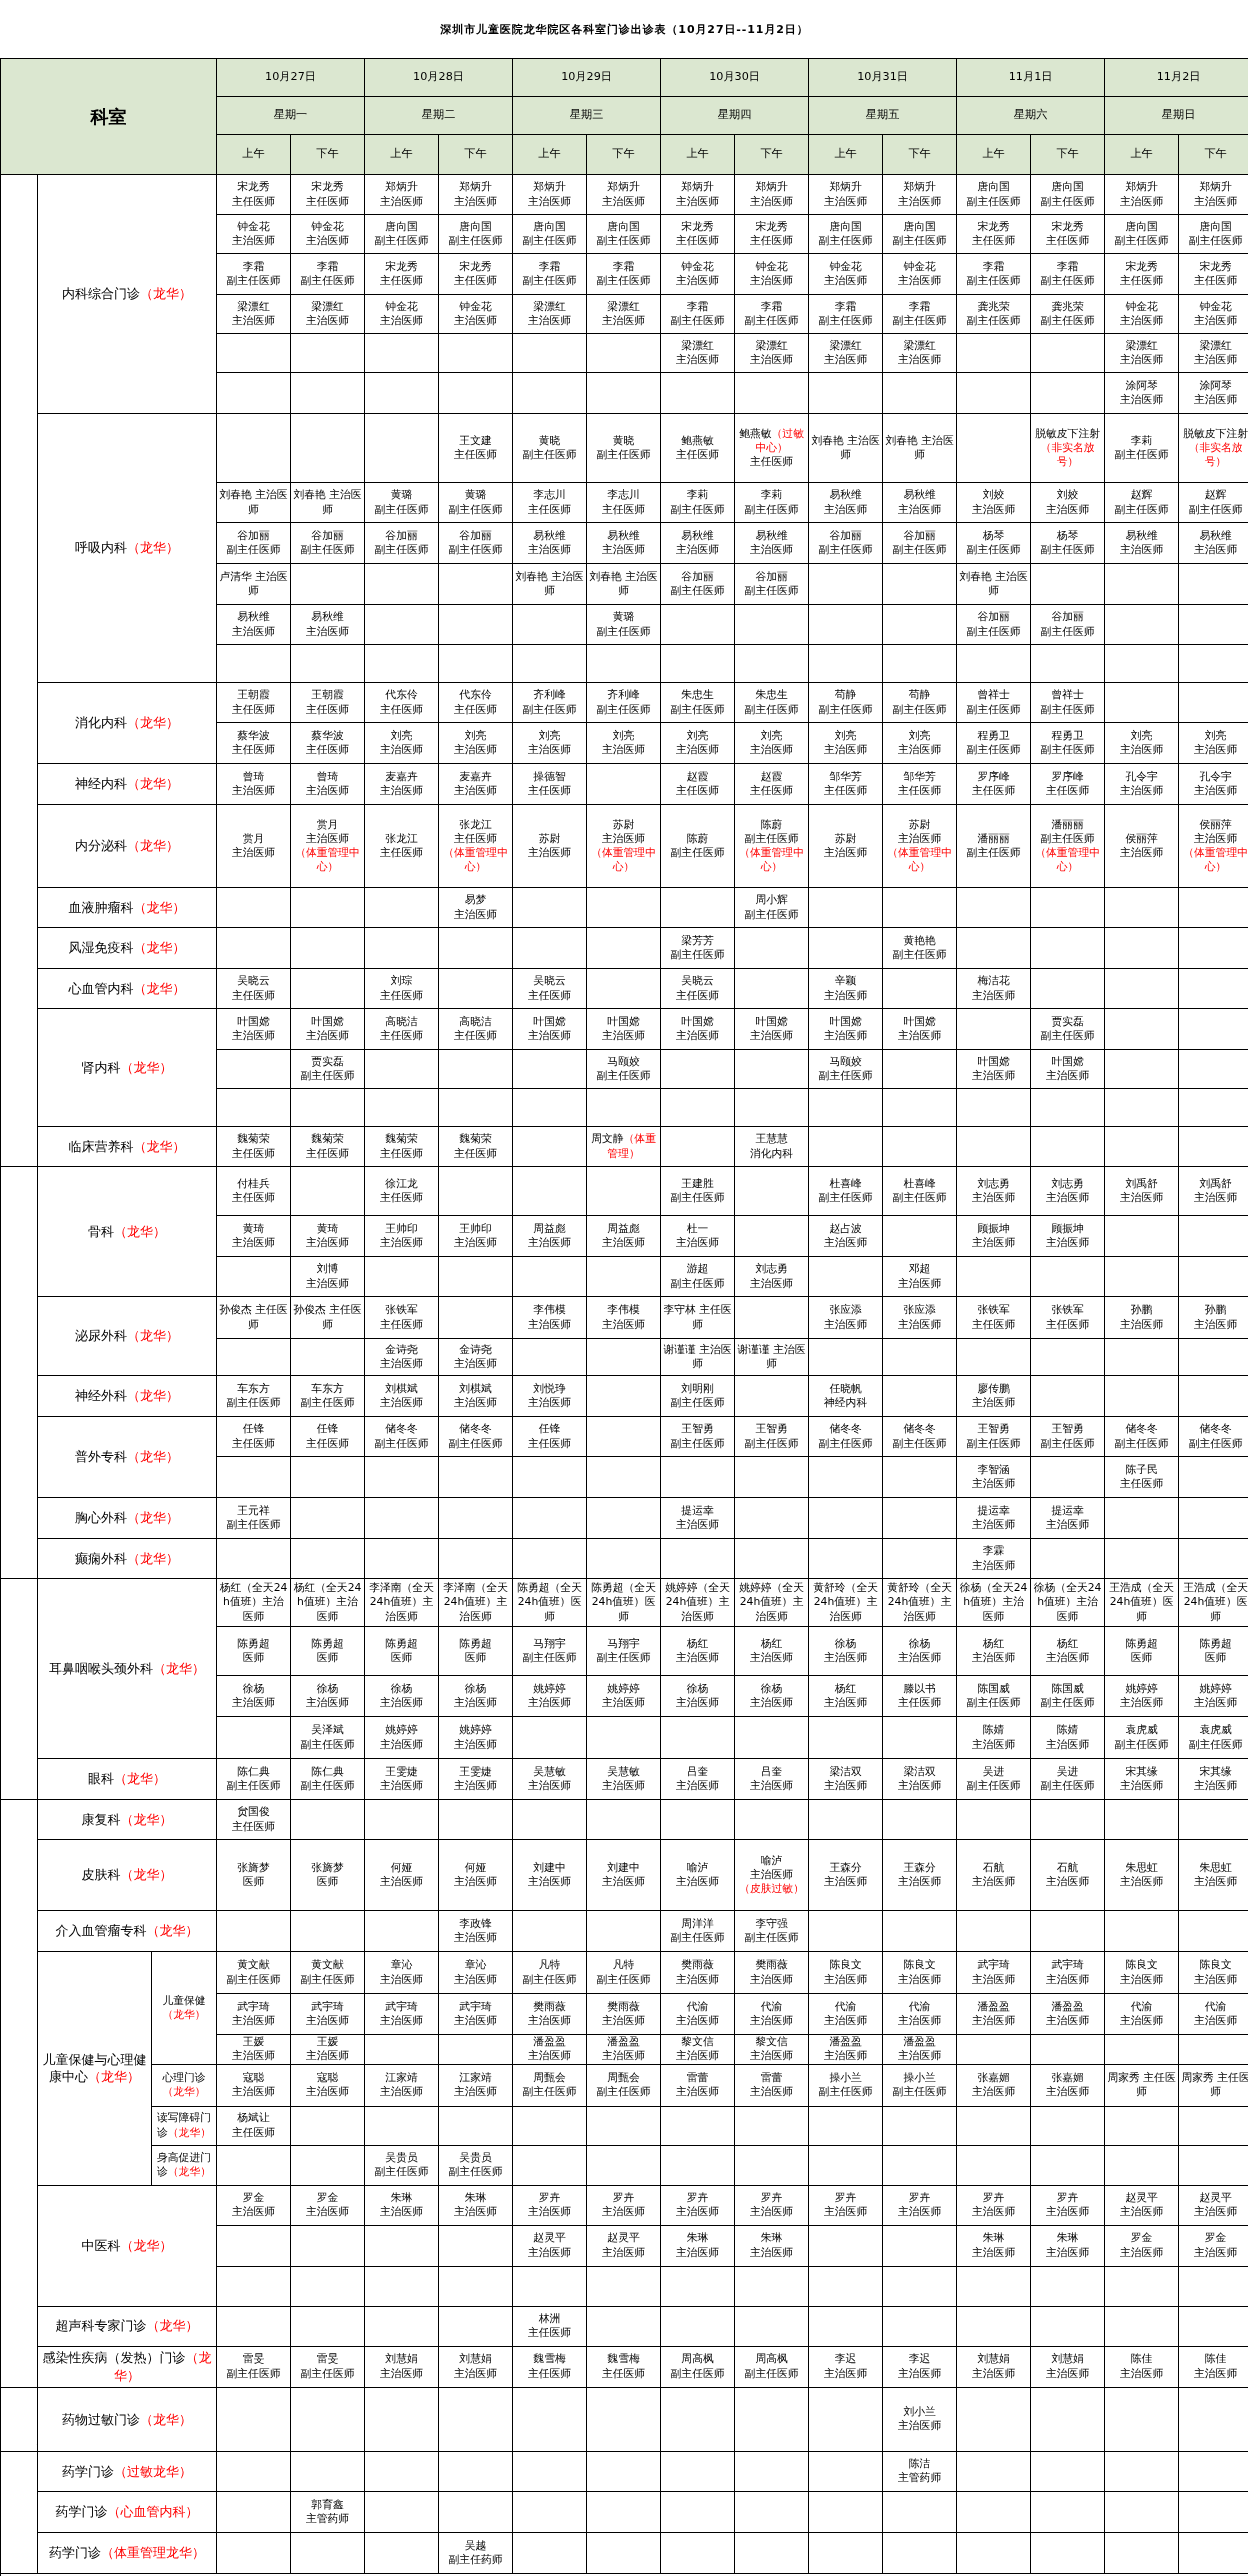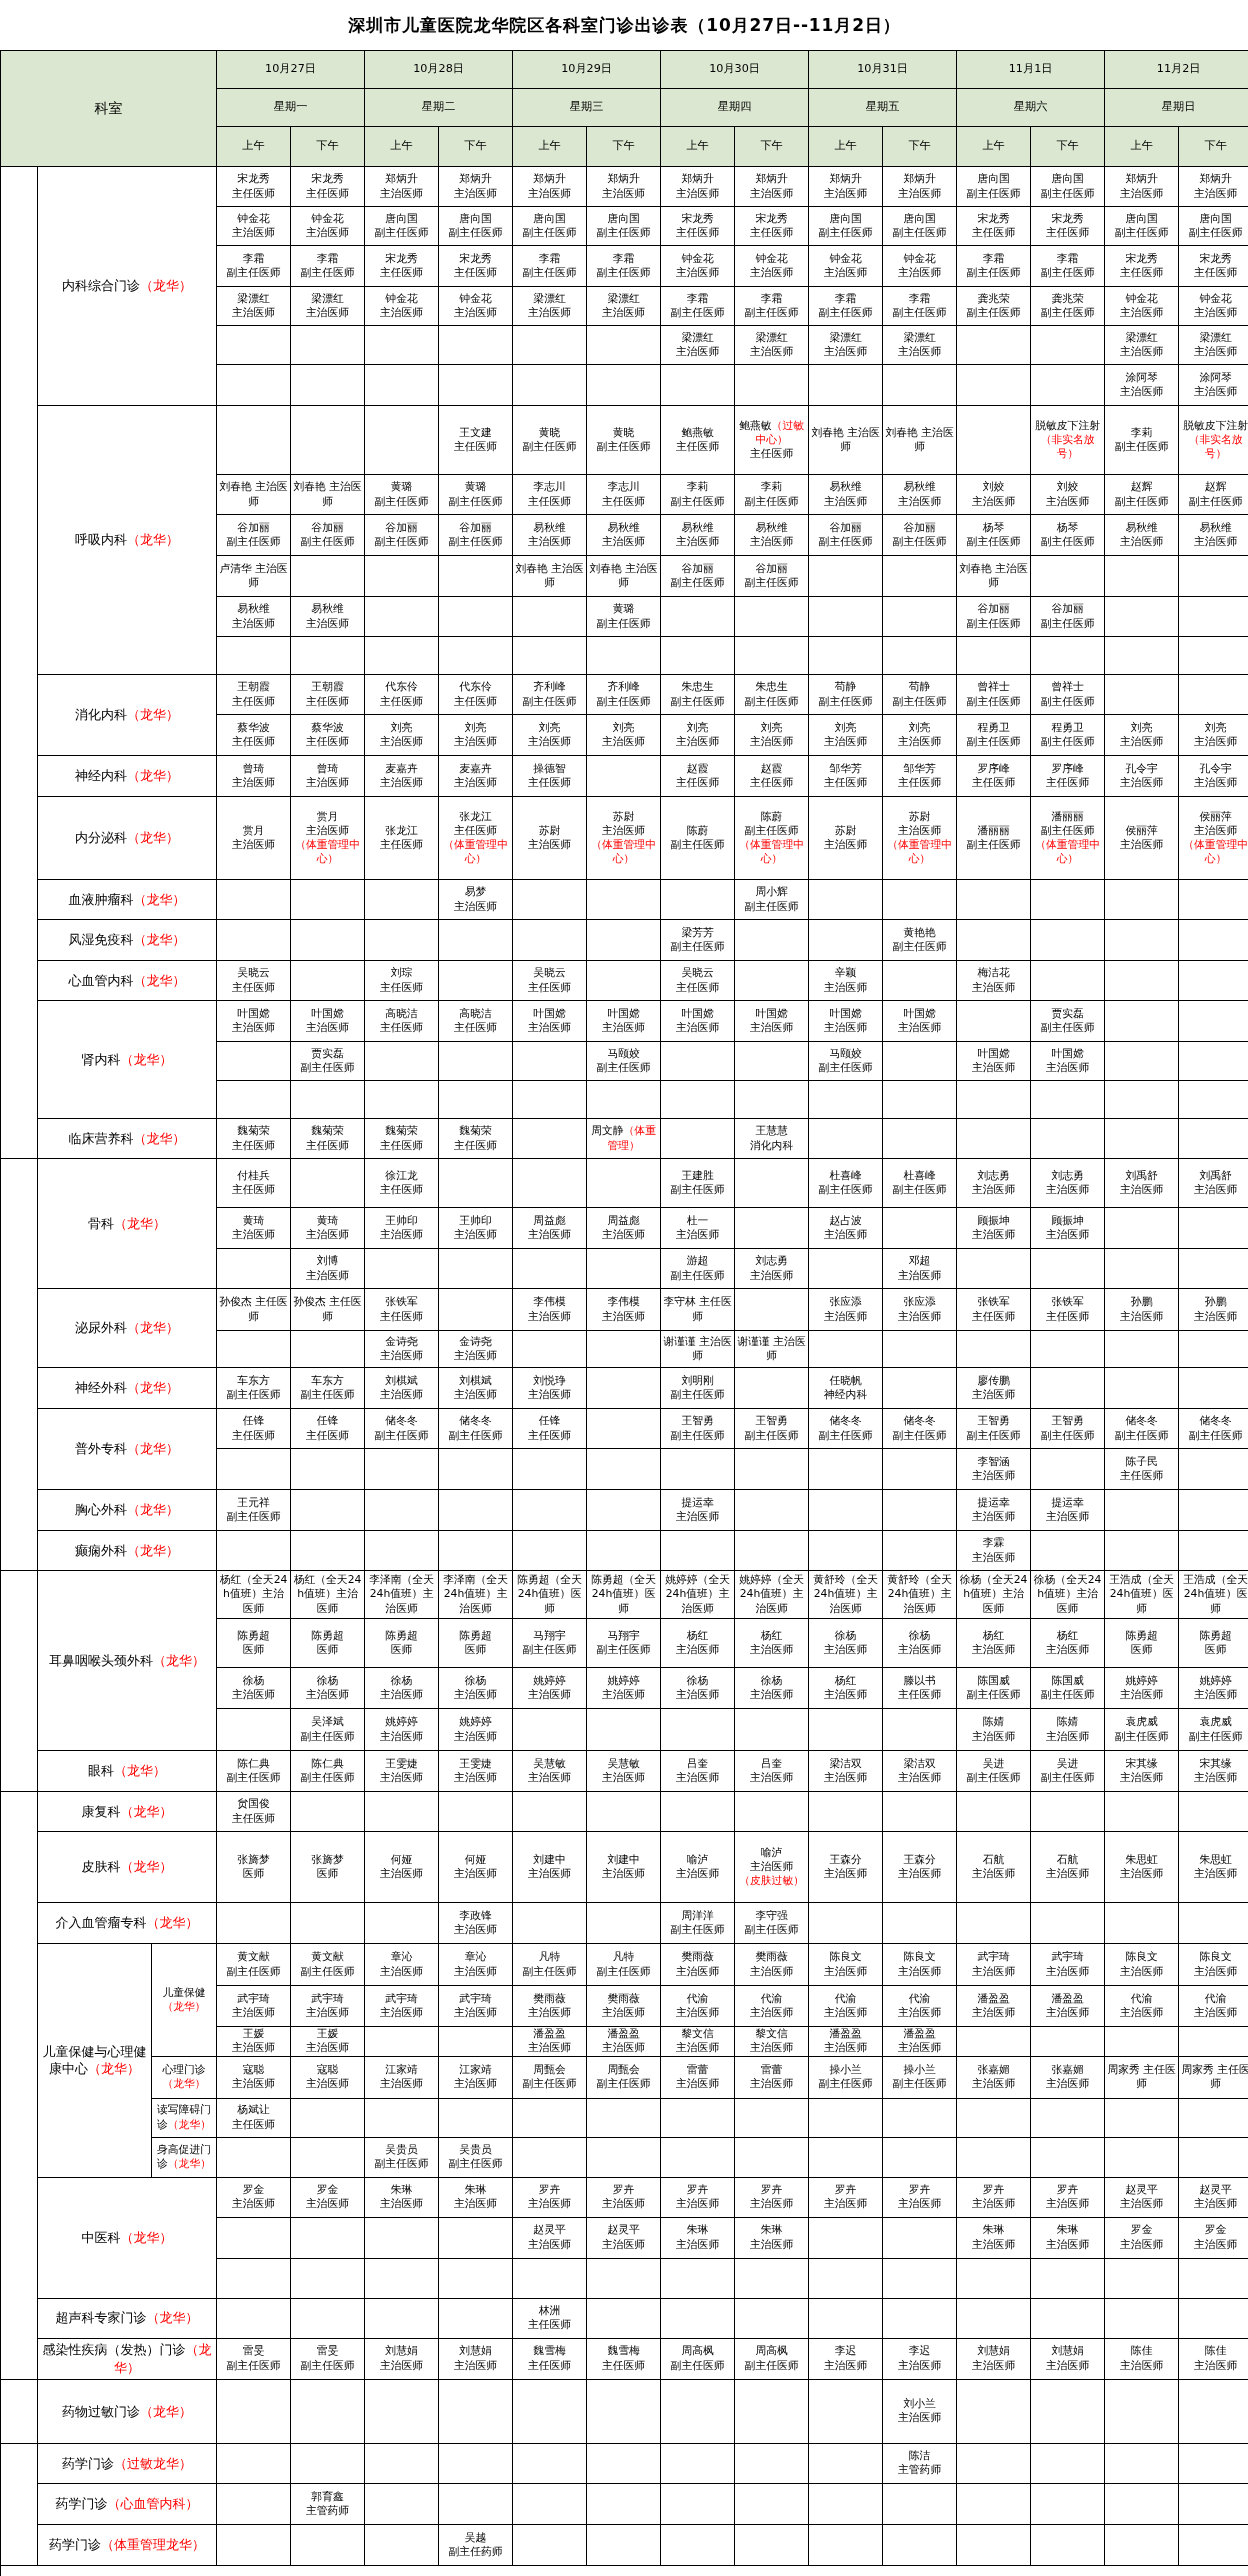--- a/index.html
+++ b/index.html
@@ -1,26 +1,26 @@
 <!DOCTYPE html>
 <html style="font-size:14px"><head>
 <meta charset="utf-8">
 <style>
   html,body{margin:0;padding:0;background:#fff;color:#000;}
   body{width:1249px;font-family:"DejaVu Sans","Liberation Sans",sans-serif;}
-  .title{height:50px;display:flex;align-items:center;justify-content:center;
-         font-size:17px;font-weight:bold;letter-spacing:0.9px;}
+  .title{height:58px;display:flex;align-items:center;justify-content:center;
+         font-size:11px;font-weight:bold;letter-spacing:0.9px;}
   table{border-collapse:collapse;table-layout:fixed;width:1249px;border:1.7px solid #000;}
   td{border:0.9px solid #000;text-align:center;vertical-align:middle;
      font-size:10.8px;line-height:1.32;white-space:pre-line;overflow:hidden;padding:0 0.9px;
      word-break:break-all;}
   tbody.gb{border-top:1.7px solid #000;}
   tbody.gb > tr:first-child > td{border-top-width:1.7px;}
   .hd{background:#dbe7d0;font-size:11.2px;}
-  .korth{font-size:14px;font-weight:normal;}
+  .korth{font-size:18px;font-weight:bold;}
   .grp{font-size:12px;background:#fff;padding-left:36px;}
   .dept{font-size:13px;background:#fff;}
   .sub{font-size:10.8px;background:#fff;}
   .pb{border-left:1.7px solid #000;}
   .red{color:#ff0000;}
   .note{font-size:17.3px;font-weight:bold;color:#ff0000;border-left:none;border-right:none;}
 </style>
 </head>
 <body>
 

